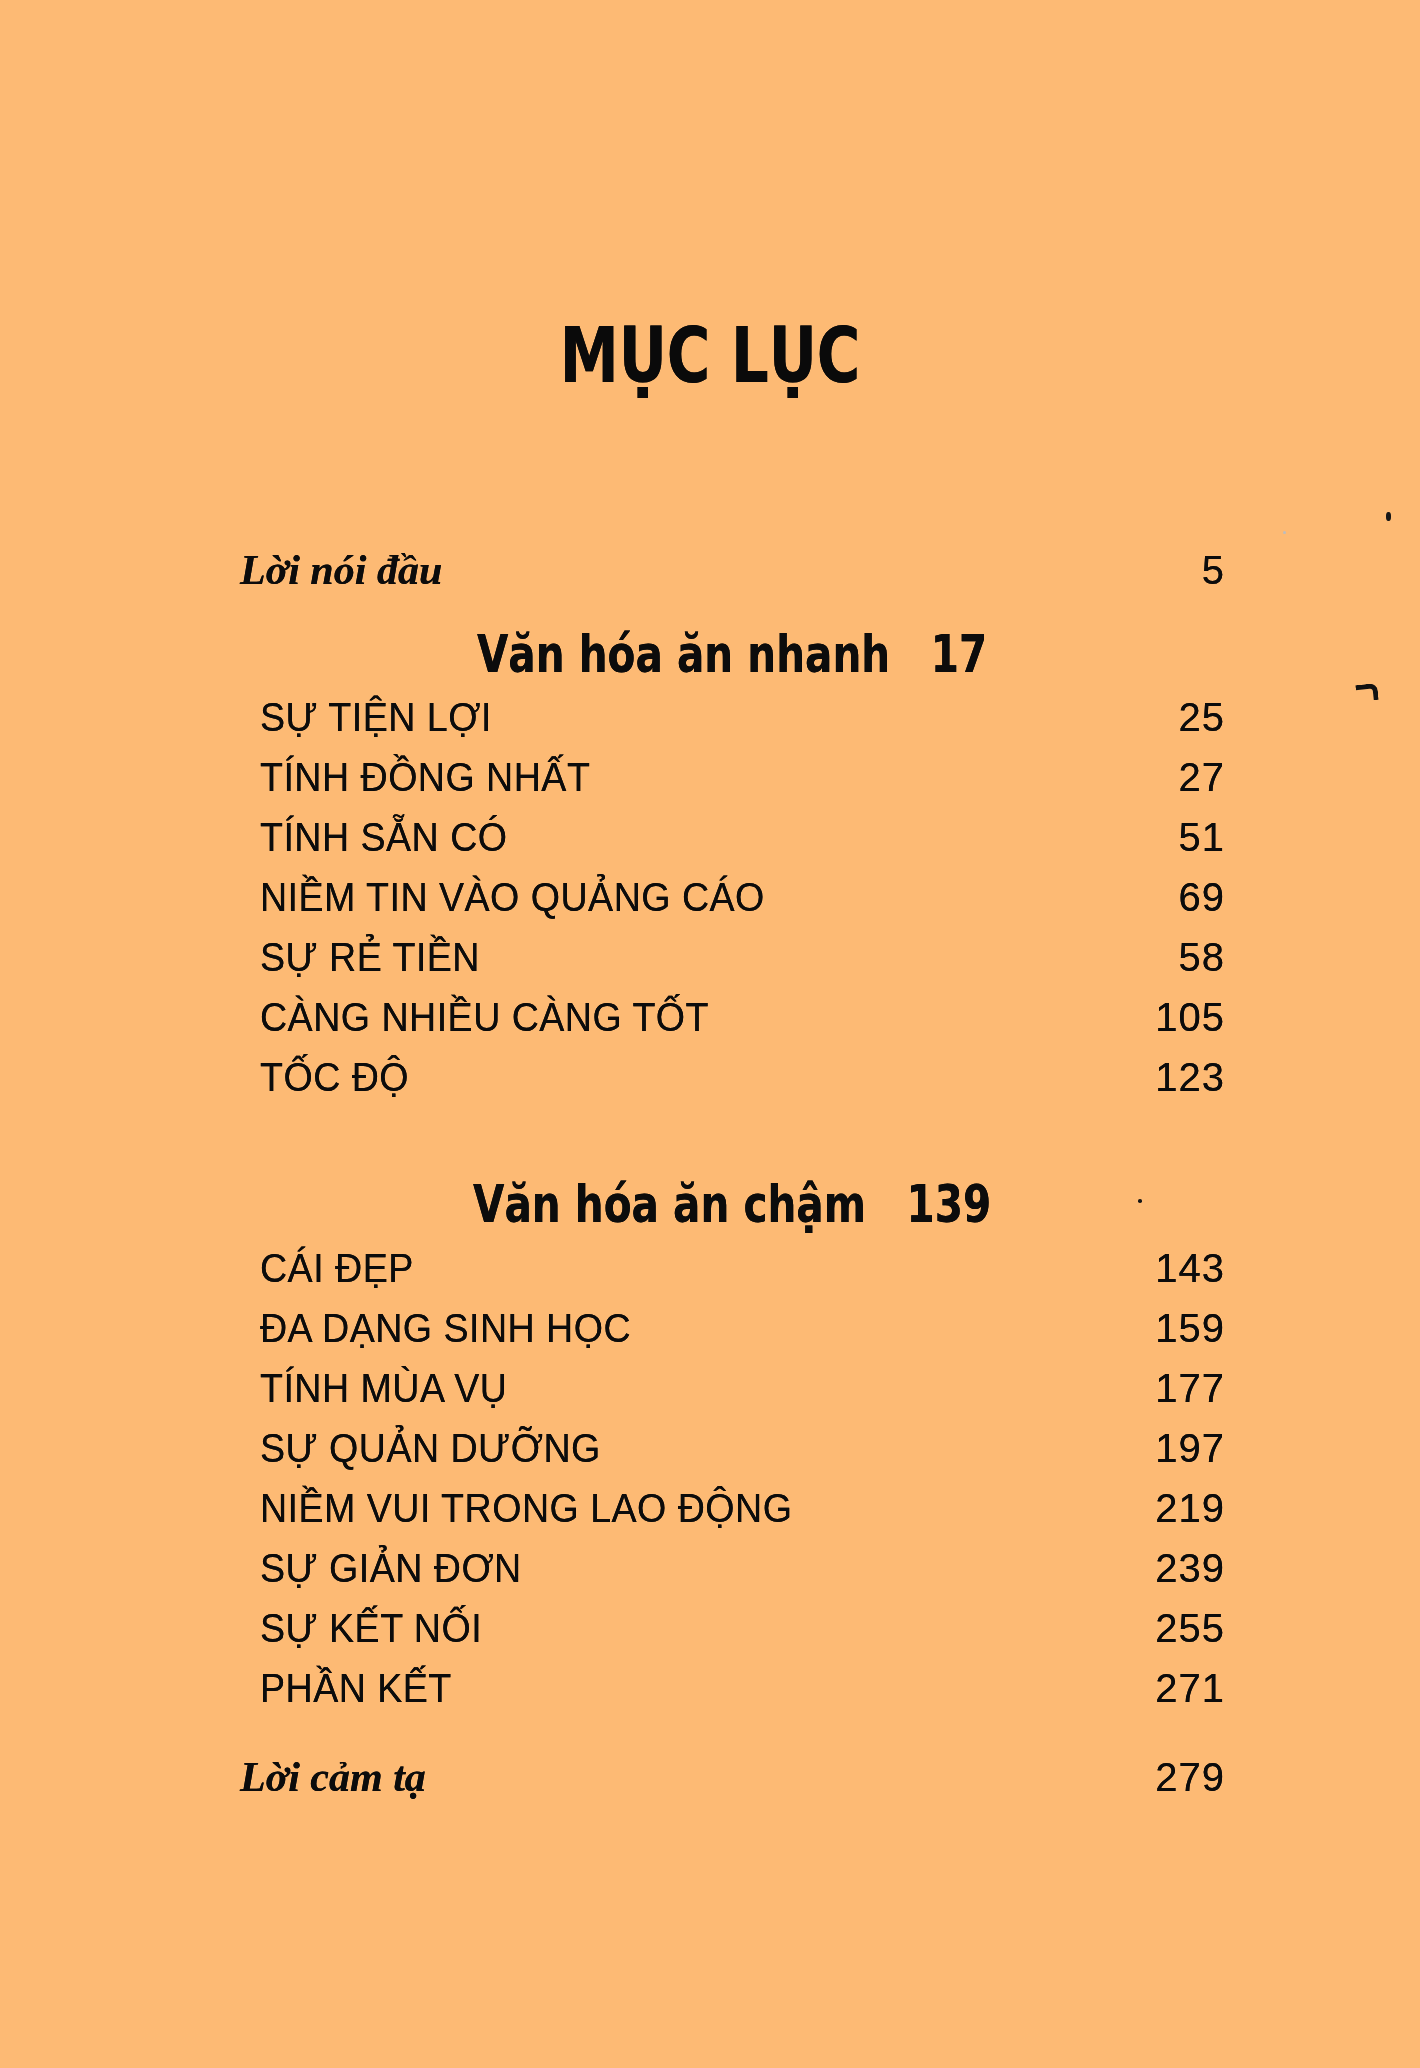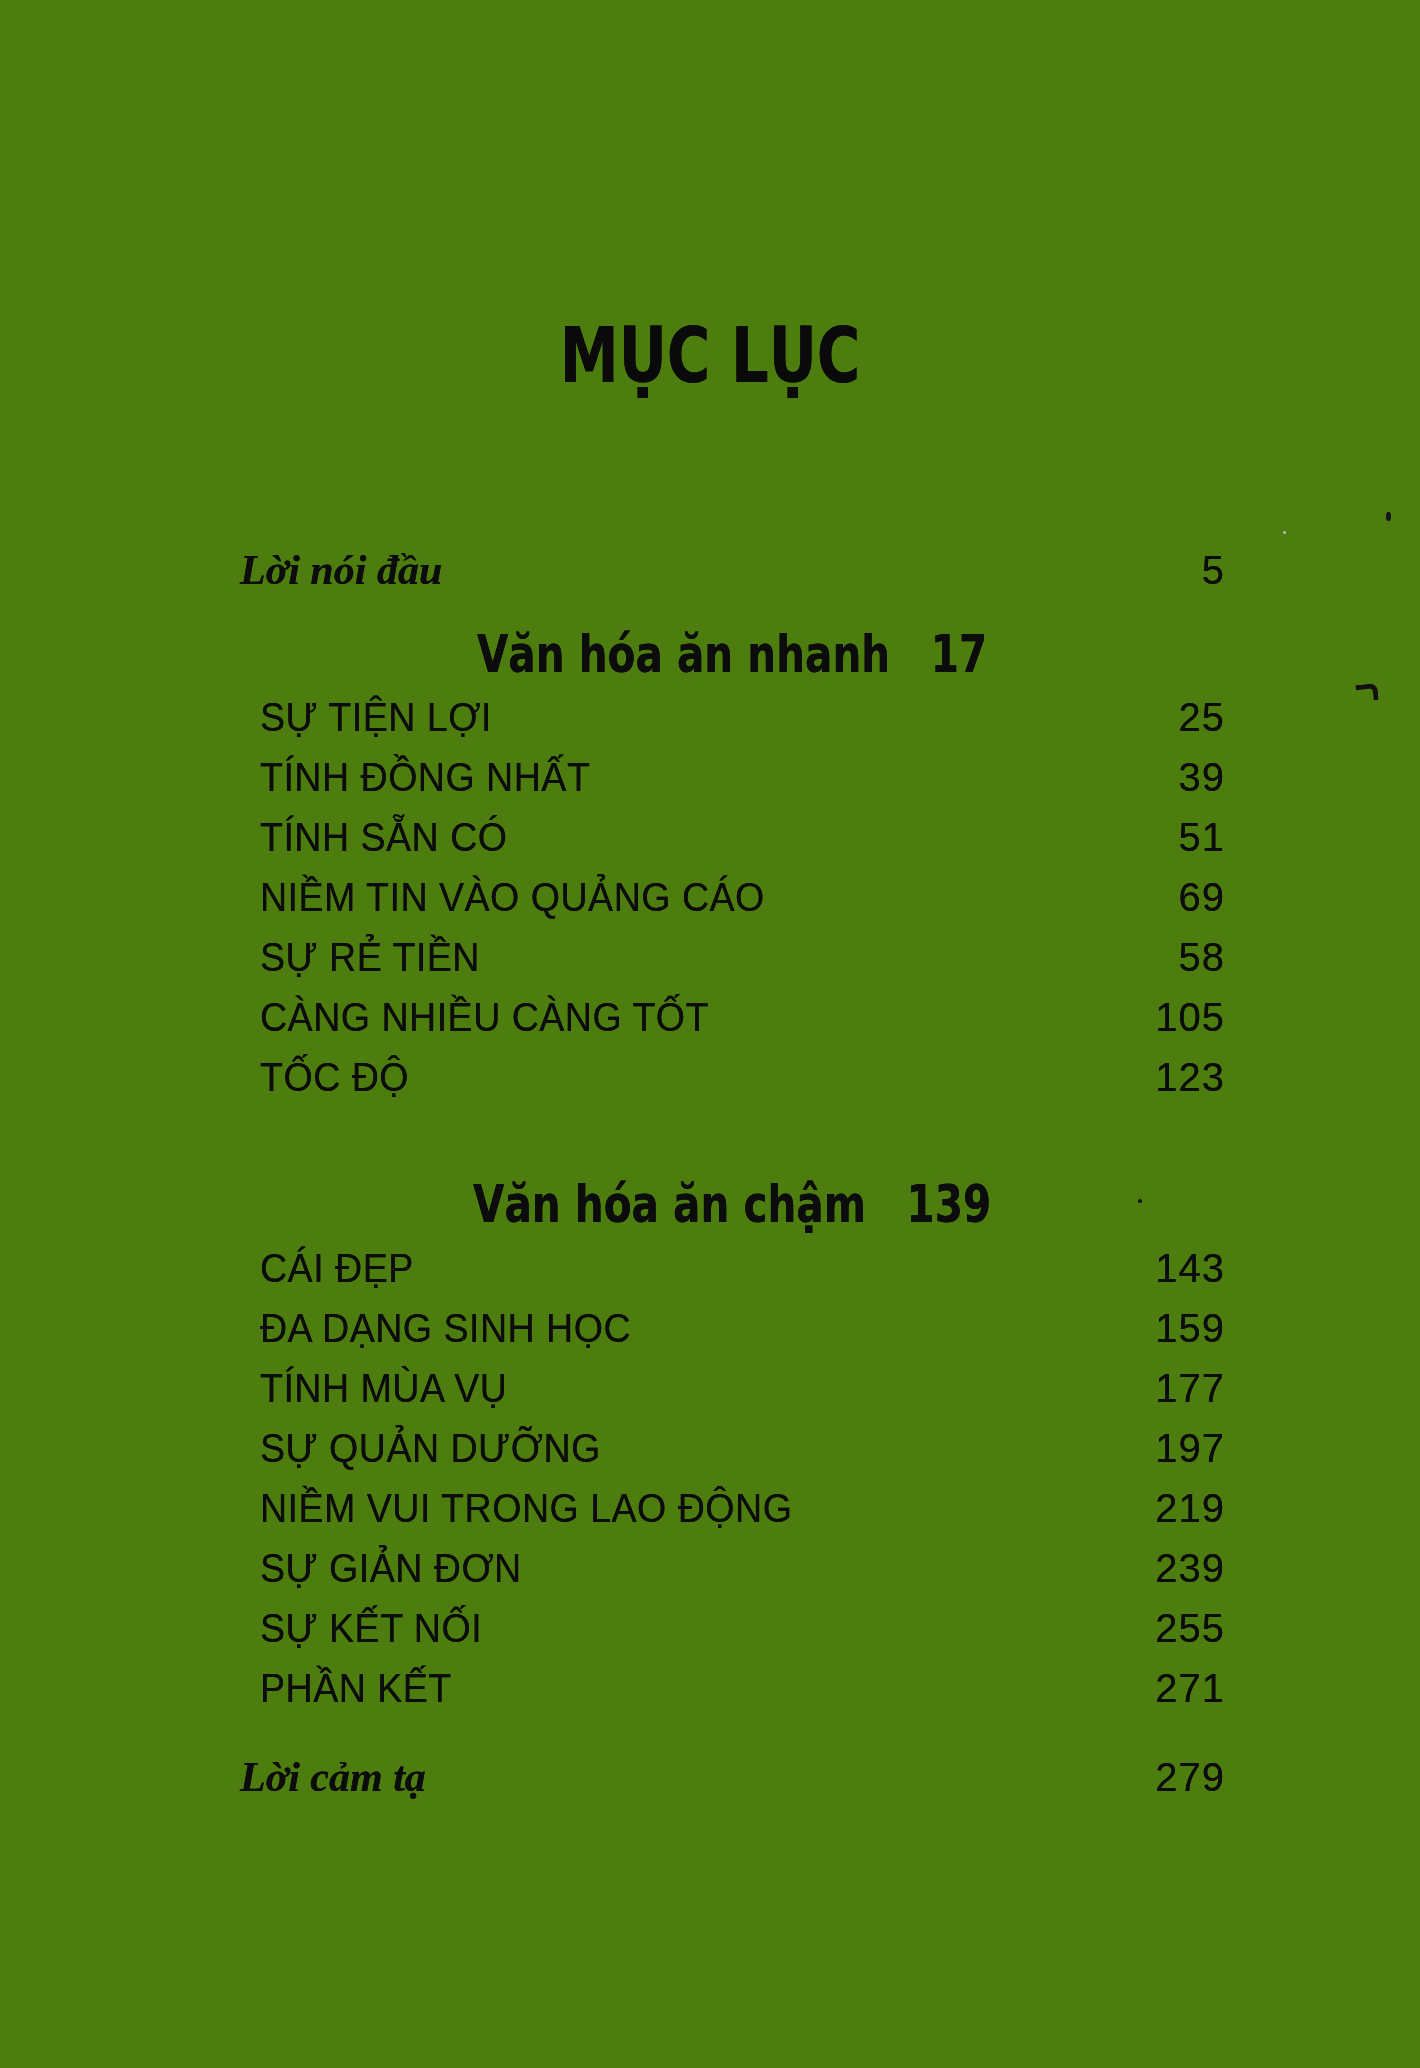--- a/index.html
+++ b/index.html
@@ -1,20 +1,20 @@
 <!DOCTYPE html>
 <html><head>
 <meta charset="utf-8">
 <style>
   html,body{margin:0;padding:0;background:#e8e8e8;}
   .page{
     position:relative;
     width:1420px;
     height:2068px;
-    background:#4d7c0f;
+    background:#fdba74;
     color:#0c0c0c;
     overflow:hidden;
     font-family:"Liberation Sans",sans-serif;
   }
   
   .title{
     position:absolute;
     top:318px;
     left:0;
     width:100%;
@@ -118,21 +118,21 @@
       <span>17</span>
     </div>
   </div>
 
   <div class="row" style="top:693px">
     <span class="item-label">SỰ TIỆN LỢI</span>
     <span class="page-num">25</span>
   </div>
   <div class="row" style="top:753px">
     <span class="item-label">TÍNH ĐỒNG NHẤT</span>
-    <span class="page-num">39</span>
+    <span class="page-num">27</span>
   </div>
   <div class="row" style="top:813px">
     <span class="item-label">TÍNH SẴN CÓ</span>
     <span class="page-num">51</span>
   </div>
   <div class="row" style="top:873px">
     <span class="item-label">NIỀM TIN VÀO QUẢNG CÁO</span>
     <span class="page-num">69</span>
   </div>
   <div class="row" style="top:933px">

